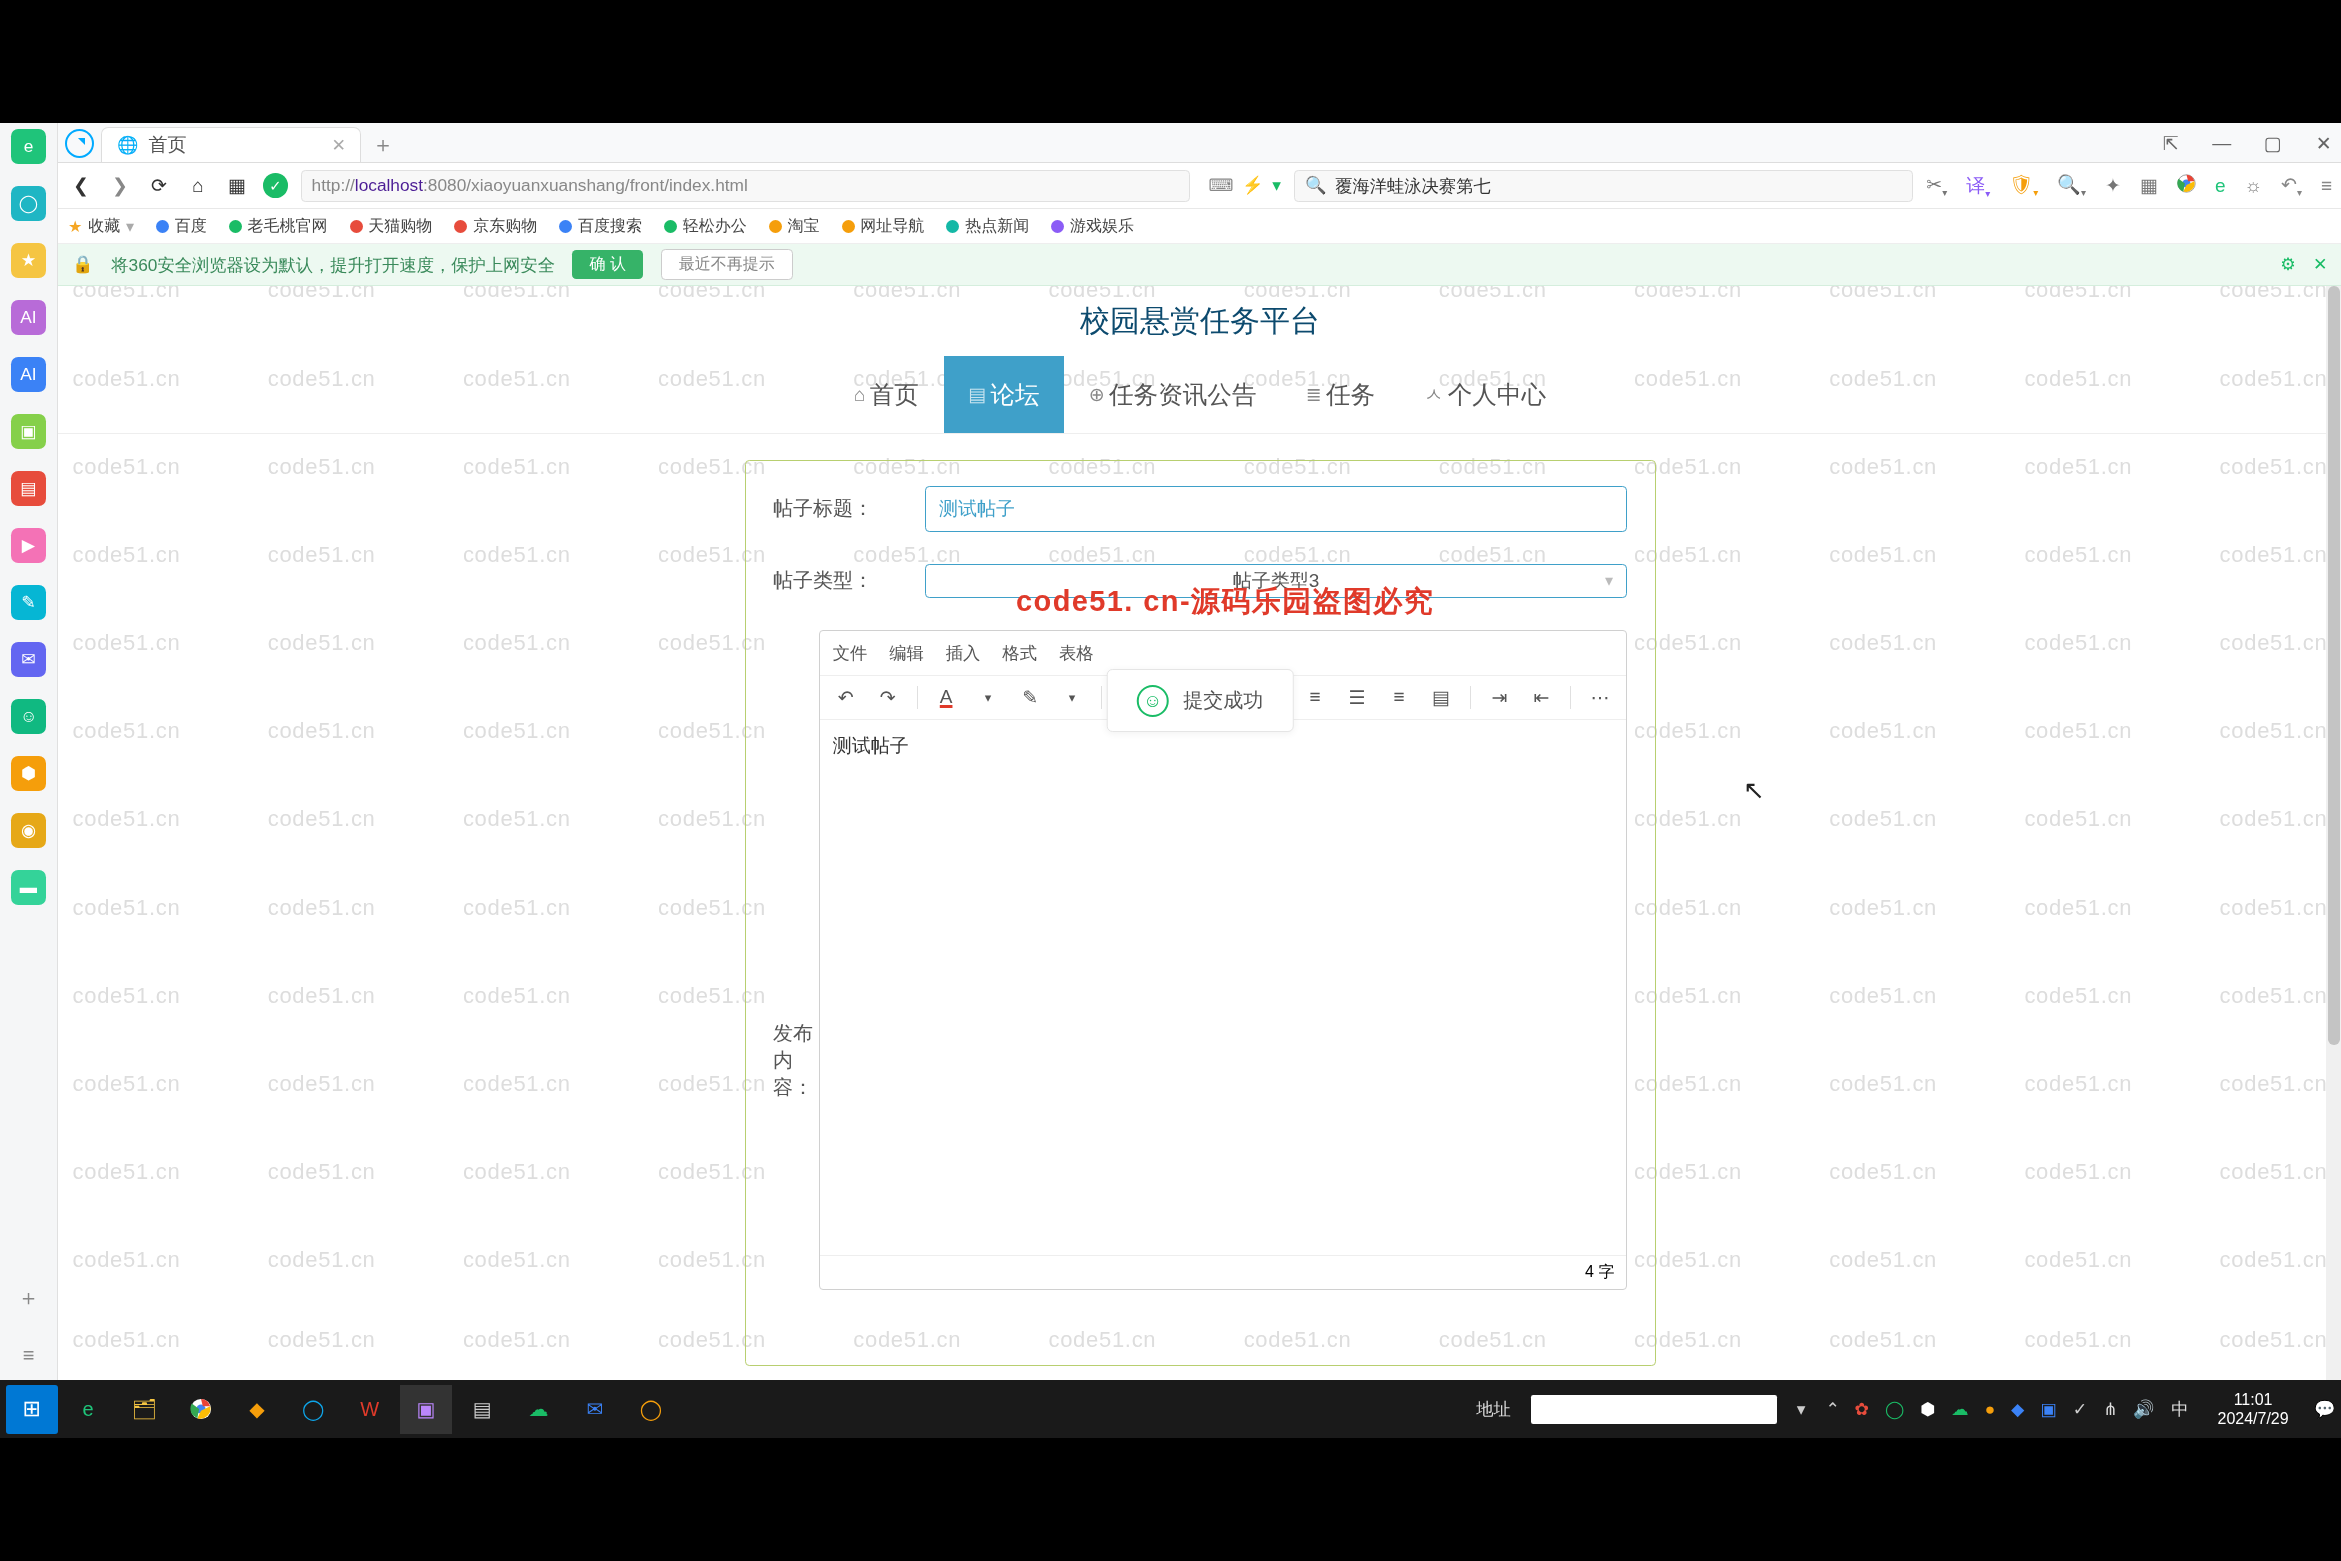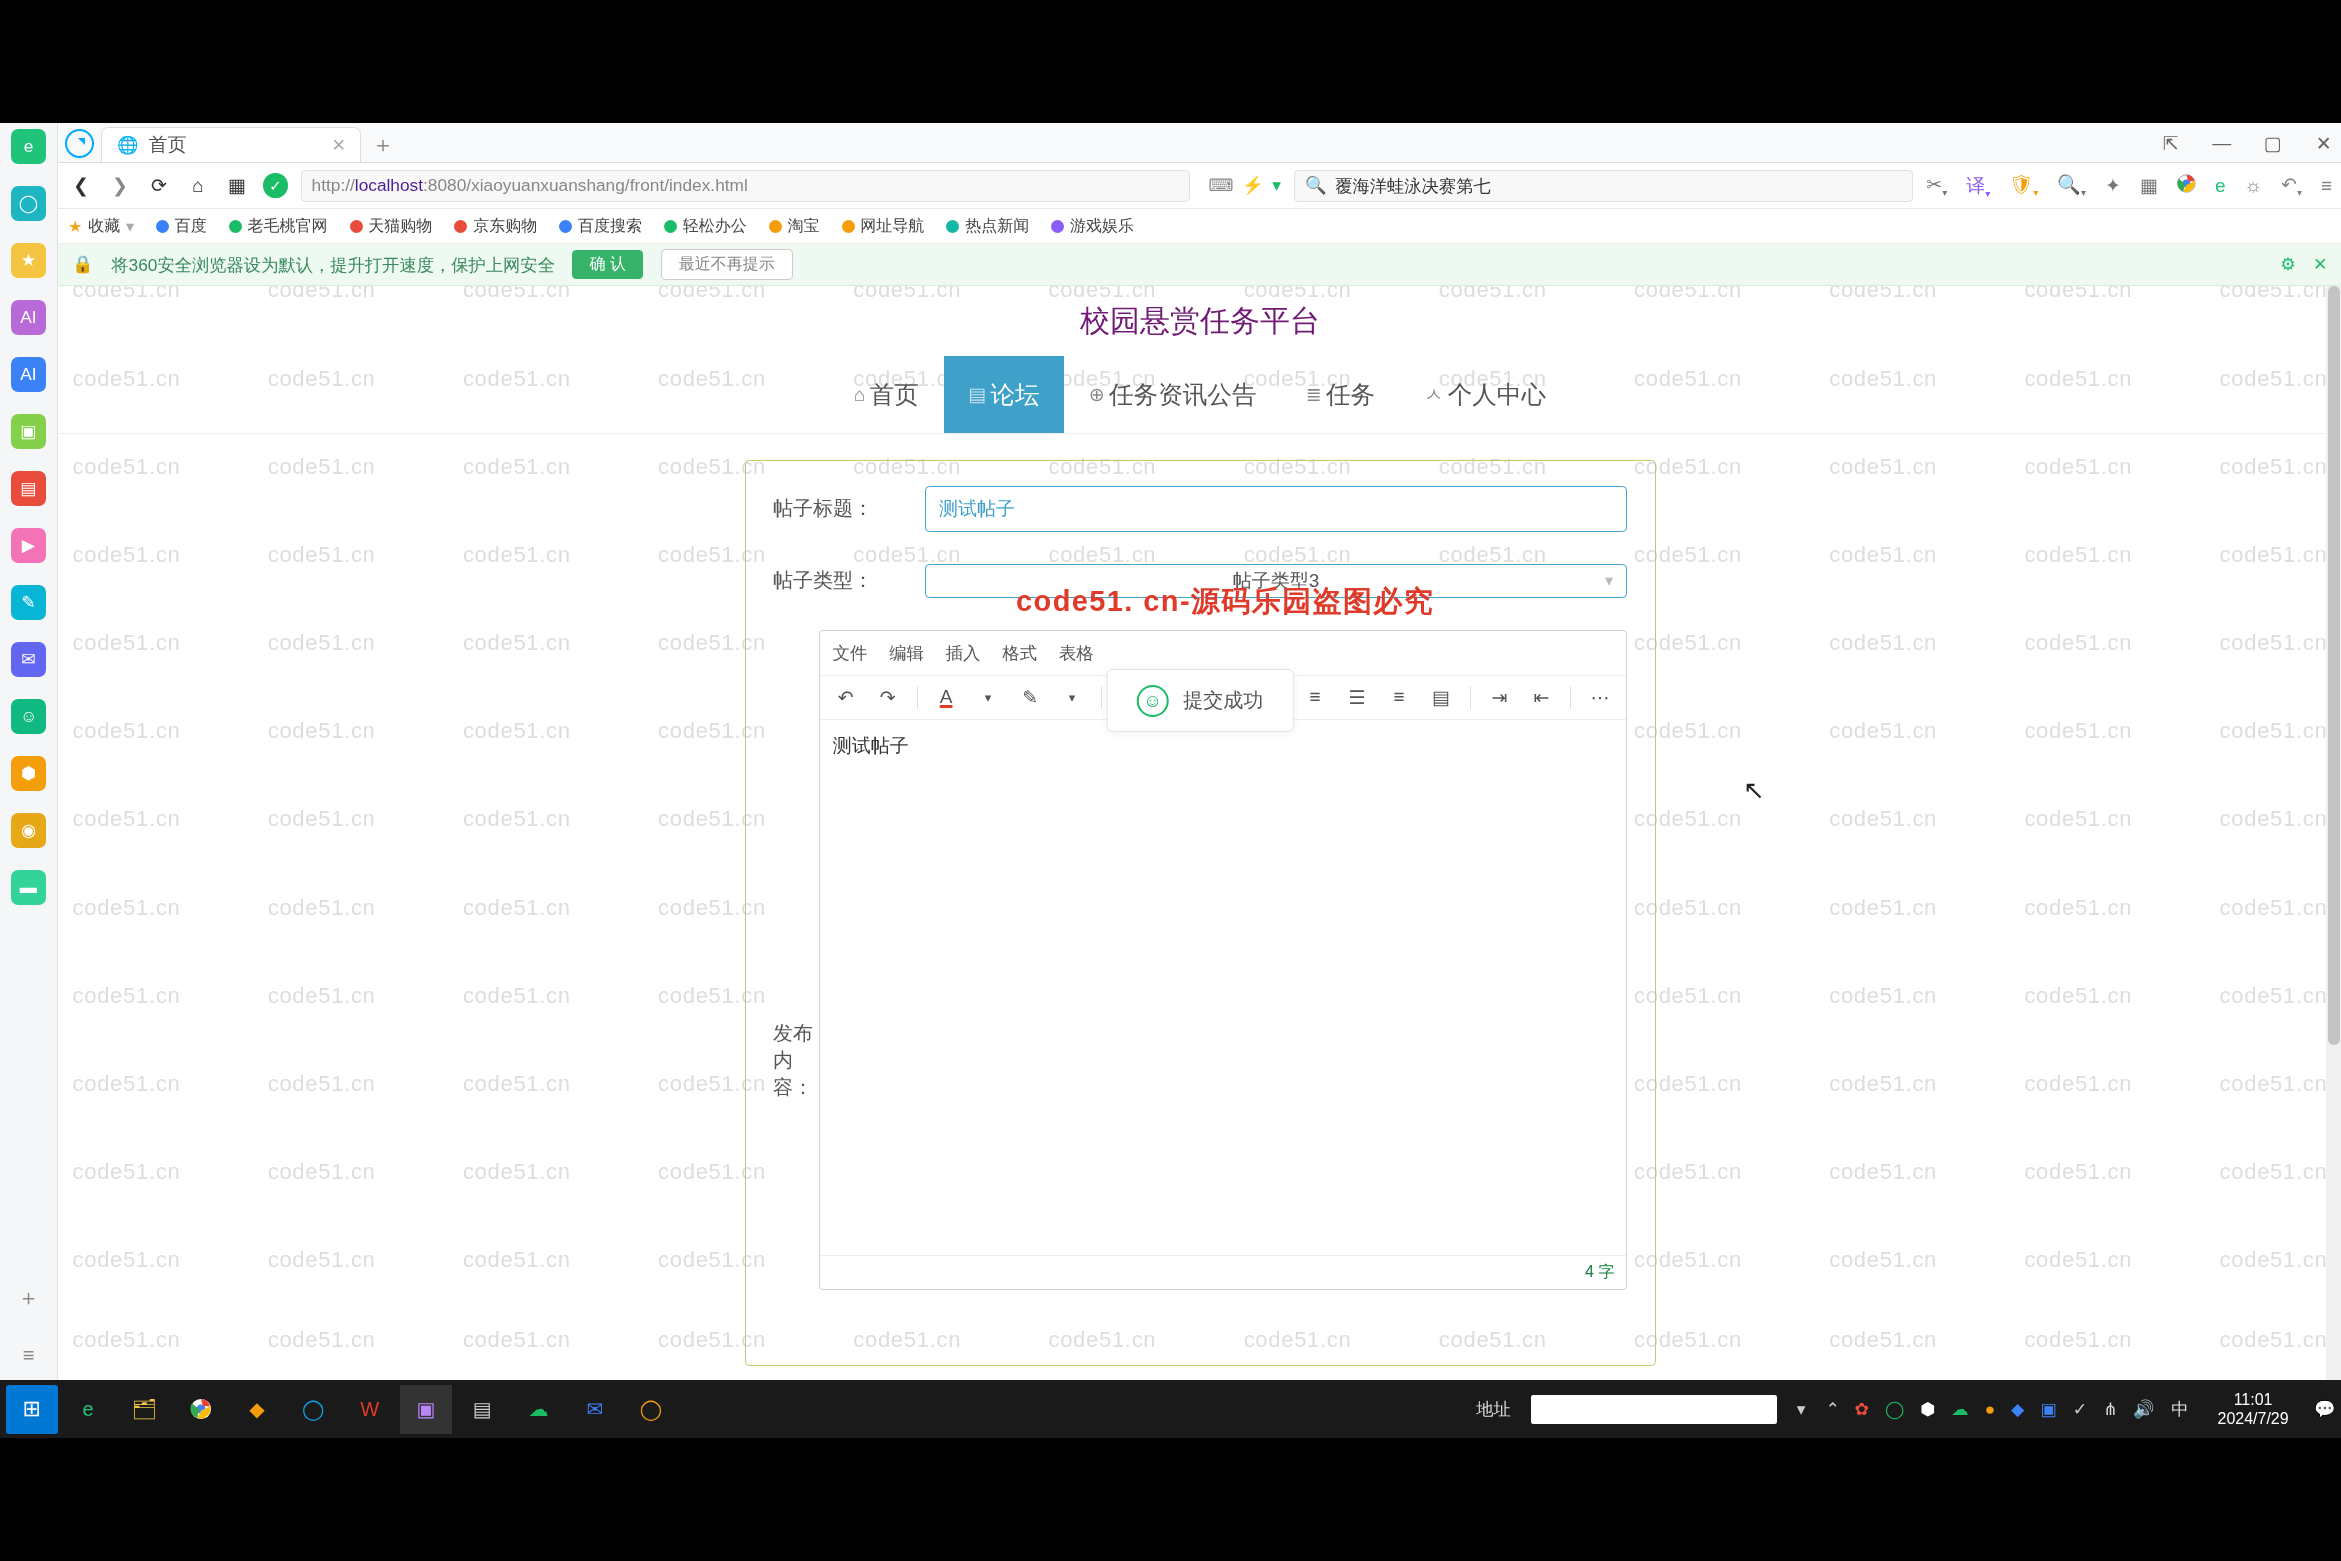--- a/index.html
+++ b/index.html
@@ -109,21 +109,21 @@
   .watermark-layer {
     position:absolute; inset:0; pointer-events:none;
   }
   .wm-row { position:absolute; left:0; right:0; display:flex; justify-content:space-between; padding:0 14.5px; color:#ddd; font-size:22px; letter-spacing:0.7px;}
 
   .page-content {
     position:absolute; inset:0; overflow:auto;
   }
   .page-inner { width:100%; display:flex; flex-direction:column; align-items:center; }
 
-  .site-title { color:#701a75; font-size:30px; padding:14.5px 0; font-weight:500;}
+  .site-title { color:#0c4a6e; font-size:30px; padding:14.5px 0; font-weight:500;}
 
   .nav {
     display:flex; border-bottom:1.4px solid #eee; width:100%; justify-content:center;
   }
   .nav-item {
     padding:22px 24.6px; font-size:24.6px; color:#555; display:flex; align-items:center; gap:4.3px;
   }
   .nav-item.active { background:#3fa0c9; color:#fff; }
   .nav-ico{ font-size:19px; opacity:0.7;}
 
@@ -147,21 +147,21 @@
 
   .editor {
     flex:1; border:0.7px solid #d0d0d0; border-radius:4px; background:#fff;
   }
   .ed-menubar{ display:flex; gap:22px; padding:10px 13px; font-size:17.3px; color:#555; border-bottom:0.7px solid #eee;}
   .ed-toolbar{ display:flex; align-items:center; gap:10px; padding:7.2px 10px; border-bottom:0.7px solid #eee; flex-wrap:nowrap;}
   .ed-btn{ width:32px; height:29px; display:flex; align-items:center; justify-content:center; color:#555; font-size:19px; border-radius:2.9px;}
   .ed-btn.small{ font-size:13px;}
   .ed-sep{ width:0.7px; height:23px; background:#e0e0e0; margin:0 2.9px;}
   .ed-body{ min-height:535px; padding:13px; font-size:19px; color:#333; position:relative;}
-  .ed-footer{ border-top:0.7px solid #eee; text-align:right; padding:5.8px 11.6px; font-size:16px; color:#15803d;}
+  .ed-footer{ border-top:0.7px solid #eee; text-align:right; padding:5.8px 11.6px; font-size:16px; color:#000000;}
 
   .watermark-red {
     position:absolute; top:296px; left:50%; transform:translateX(-44%);
     color:#e03a2a; font-size:29px; font-weight:600; pointer-events:none; letter-spacing:1.4px;
   }
 
   .toast {
     position:absolute; top:383px; left:50%; transform:translateX(-50%);
     background:#fff; border:0.7px solid #e5e5e5; border-radius:5.8px;
     padding:14.5px 29px; display:flex; align-items:center; gap:14.5px;

